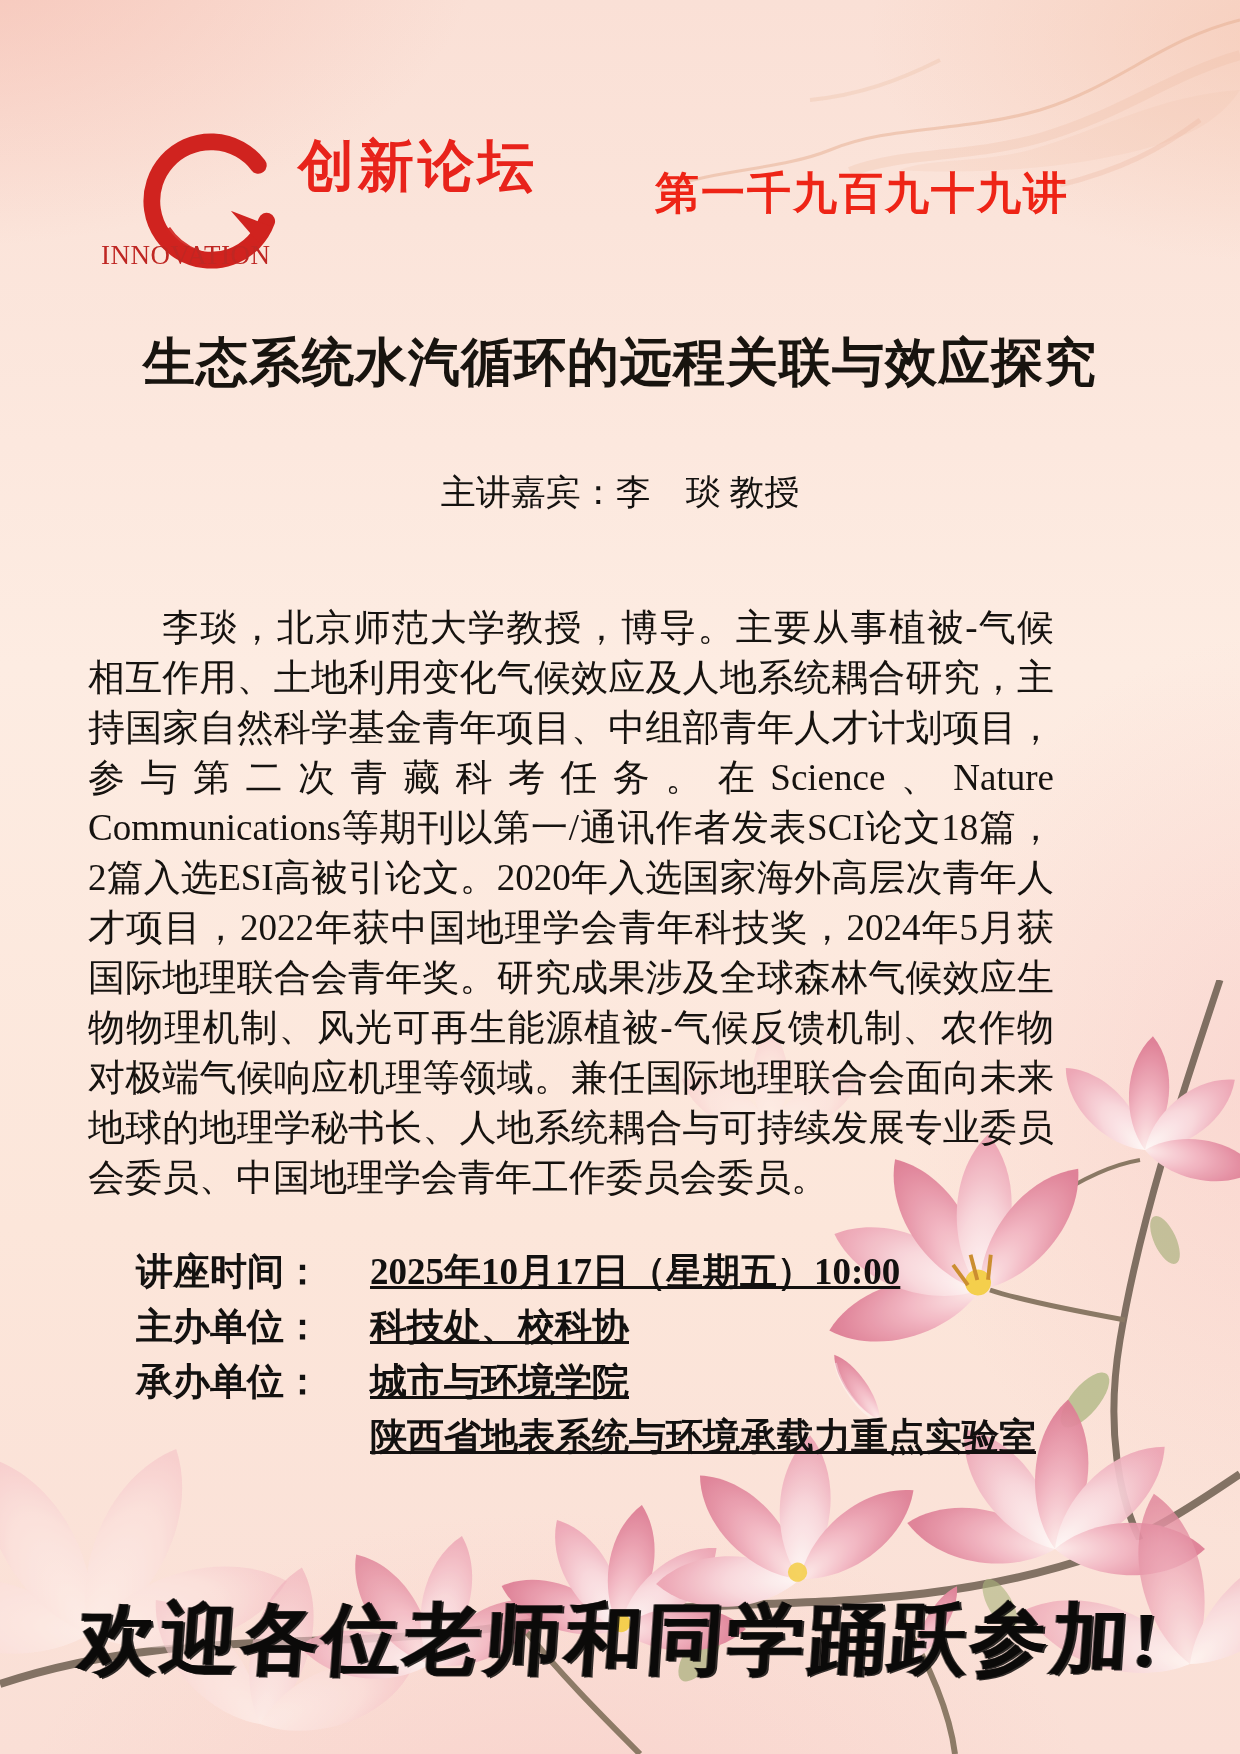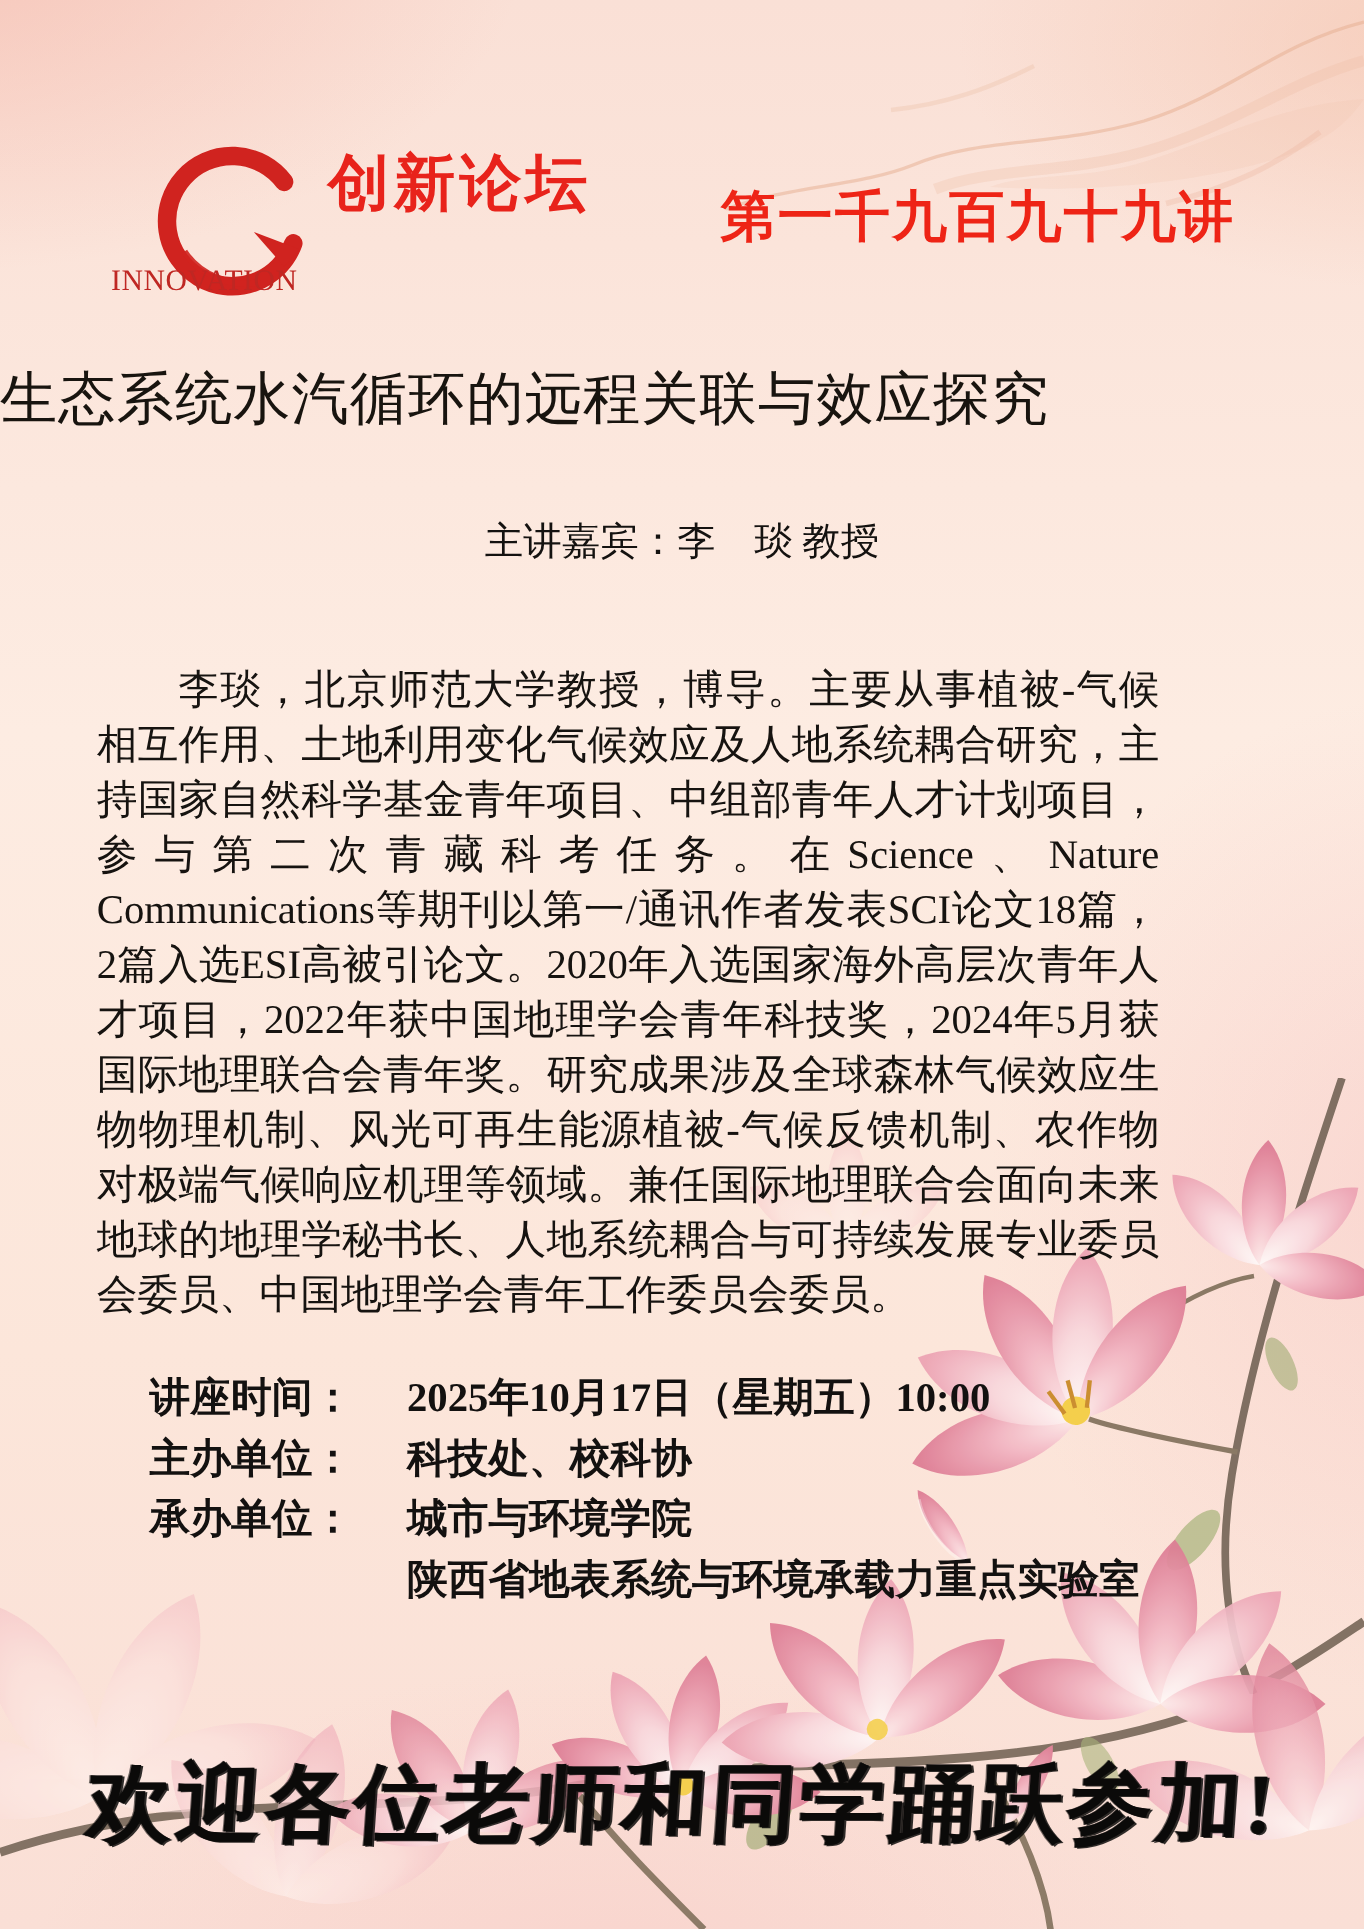--- a/index.html
+++ b/index.html
@@ -13,31 +13,31 @@
       linear-gradient(180deg,#fae0d6 0%,#fdece2 38%,#fce6da 70%,#fadfd6 100%);
     font-family:"Liberation Serif","DejaVu Serif",serif;color:#141210;
   }
   .mountains{position:absolute;top:0;right:0;width:640px;height:320px;z-index:0;}
   .flowers-right{position:absolute;top:980px;right:0;width:660px;height:560px;z-index:1;opacity:.95;}
   .flowers-bottom{position:absolute;left:0;bottom:0;width:1240px;height:430px;z-index:1;opacity:.93;}
   .logo-icon{position:absolute;left:132px;top:126px;width:162px;height:148px;z-index:2;}
   .logo-word{position:absolute;left:101px;top:240px;width:230px;font-size:27px;letter-spacing:.5px;color:#bf2723;z-index:2;}
   .forum-title{position:absolute;left:298px;top:138px;font-size:56px;line-height:1;font-weight:700;color:#e8231b;
     font-family:"Liberation Sans","DejaVu Sans",sans-serif;letter-spacing:4px;z-index:2;}
-  .lecture-no{position:absolute;left:655px;top:172px;font-size:50px;line-height:1;font-weight:700;color:#ee2416;letter-spacing:2px;z-index:2;}
-  .main-title{position:absolute;top:328px;left:0;width:100%;text-align:left;font-size:52px;font-weight:400;
+  .lecture-no{position:absolute;left:655px;top:172px;font-size:44px;line-height:1;font-weight:700;color:#ee2416;letter-spacing:2px;z-index:2;}
+  .main-title{position:absolute;top:328px;left:0;width:100%;text-align:center;font-size:52px;font-weight:700;
     letter-spacing:1px;color:#18140f;z-index:2;}
   .guests{position:absolute;top:450px;left:0;width:100%;text-align:center;font-size:35px;font-weight:400;line-height:53px;z-index:2;margin-top:16px;}
   .bio{position:absolute;top:603px;left:88px;width:966px;font-size:37px;line-height:50px;text-align:justify;
     text-indent:2em;font-weight:500;z-index:2;color:#161310;}
   .details{position:absolute;left:136px;top:1252px;z-index:2;font-size:37px;font-weight:700;color:#131110;}
   .detail-row{display:flex;margin-bottom:15px;line-height:40px;gap:48px;}
   .detail-row.spaced{}
   .detail-label{min-width:186px;white-space:pre;}
-  .detail-value{white-space:pre;}
+  .detail-value{white-space:pre;text-decoration:underline;}
   .welcome{position:absolute;top:1588px;left:0;width:100%;text-align:center;font-size:78px;font-weight:900;
     letter-spacing:3px;color:#0b0a09;z-index:3;transform:skewX(-4deg);
     text-shadow:2px 1px 0 rgba(11,10,9,.85),-1px 0 0 rgba(11,10,9,.6);}
 </style>
 </head>
 <body>
 
 <div class="poster">
 
   <svg width="0" height="0" style="position:absolute" aria-hidden="true">

